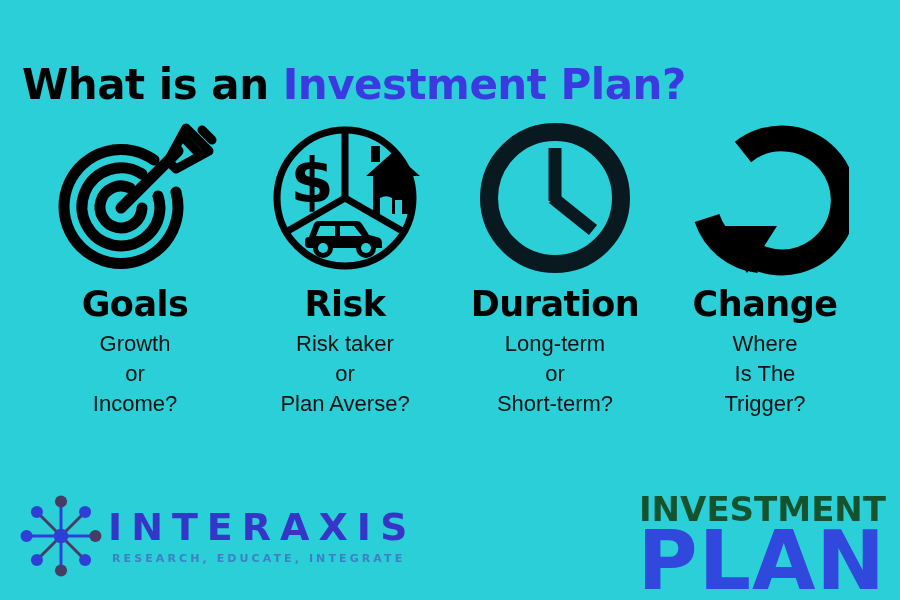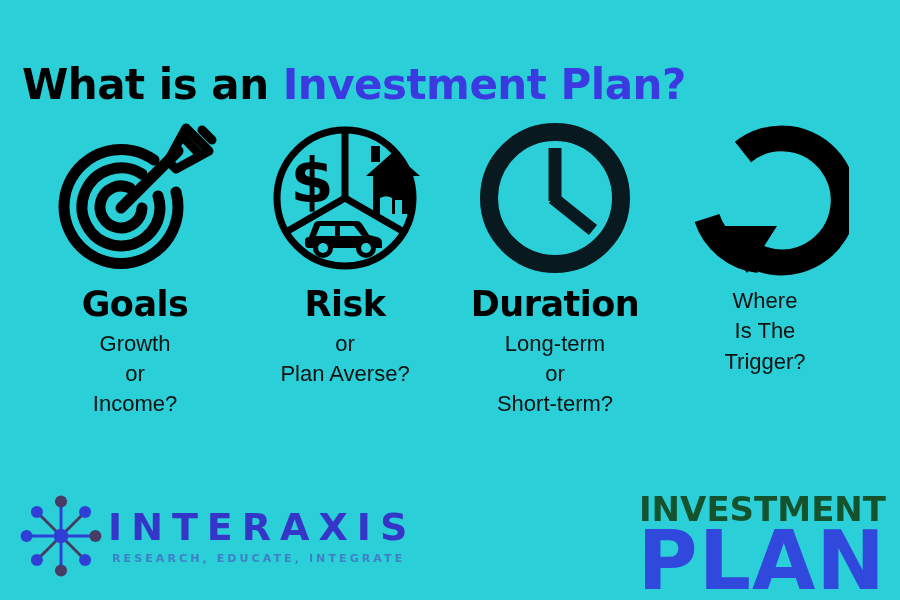--- a/index.html
+++ b/index.html
@@ -206,20 +206,21 @@
             <path d="M 75 108 L 89 108 L 97 118 L 75 118 Z" fill="#2ACFD8"></path>
             <circle cx="58" cy="130" r="10" fill="#000000"></circle>
             <circle cx="58" cy="130" r="5" fill="#2ACFD8"></circle>
             <circle cx="101" cy="130" r="10" fill="#000000"></circle>
             <circle cx="101" cy="130" r="5" fill="#2ACFD8"></circle>
           </g>
         </svg>
       </div>
       <div class="pillar-title">Risk</div>
       <div class="pillar-lines">
+        <div class="pillar-line">Risk taker</div>
         <div class="pillar-line">or</div>
         <div class="pillar-line">Plan Averse?</div>
       </div>
     </div>
 
     <div class="pillar">
       <div class="pillar-icon">
         <svg width="168" height="160" viewBox="0 0 168 160">
           <circle cx="84" cy="80" r="66" fill="none" stroke="#08191F" stroke-width="18"></circle>
           <line x1="84" y1="30" x2="84" y2="83" stroke="#08191F" stroke-width="13" stroke-linecap="butt"></line>
@@ -235,20 +236,21 @@
     </div>
 
     <div class="pillar">
       <div class="pillar-icon">
         <svg width="168" height="160" viewBox="0 0 168 160">
           <path d="M 50 118 A 62 62 0 1 0 62 34" fill="none" stroke="#000000" stroke-width="26" stroke-linecap="butt"></path>
           <path d="M 26 100 A 62 62 0 0 0 78 142" fill="none" stroke="#000000" stroke-width="26" stroke-linecap="butt"></path>
           <polygon points="34,108 96,108 66,155" fill="#000000"></polygon>
         </svg>
       </div>
+      <div class="pillar-title">Change</div>
       <div class="pillar-lines">
         <div class="pillar-line">Where</div>
         <div class="pillar-line">Is The</div>
         <div class="pillar-line">Trigger?</div>
       </div>
     </div>
 
   </div>
 
   <div id="brand">

